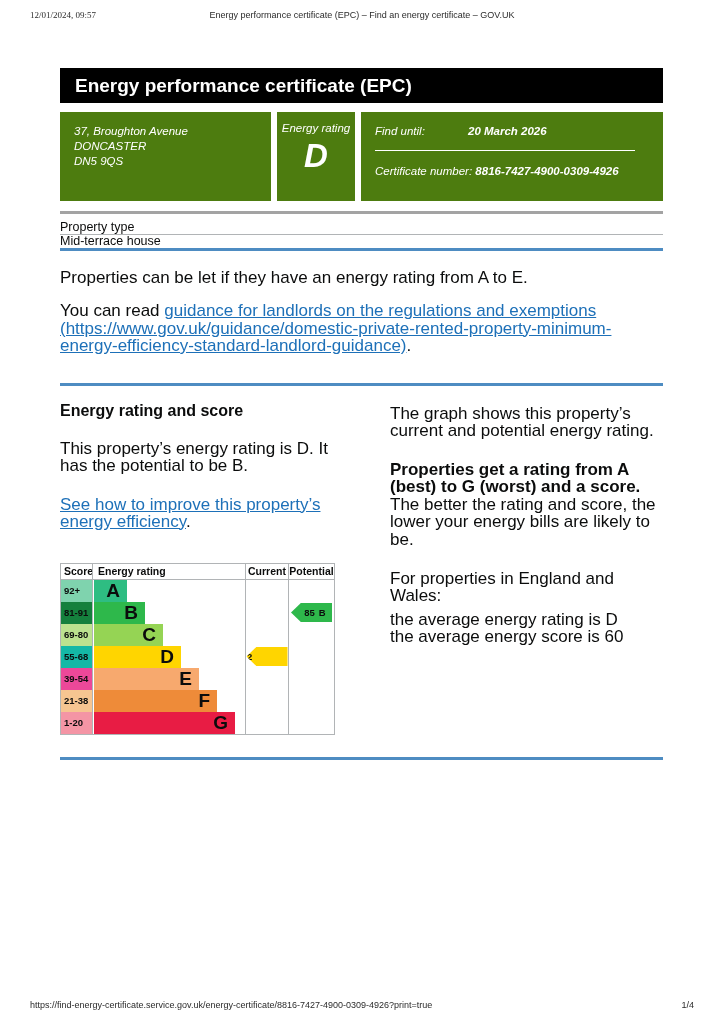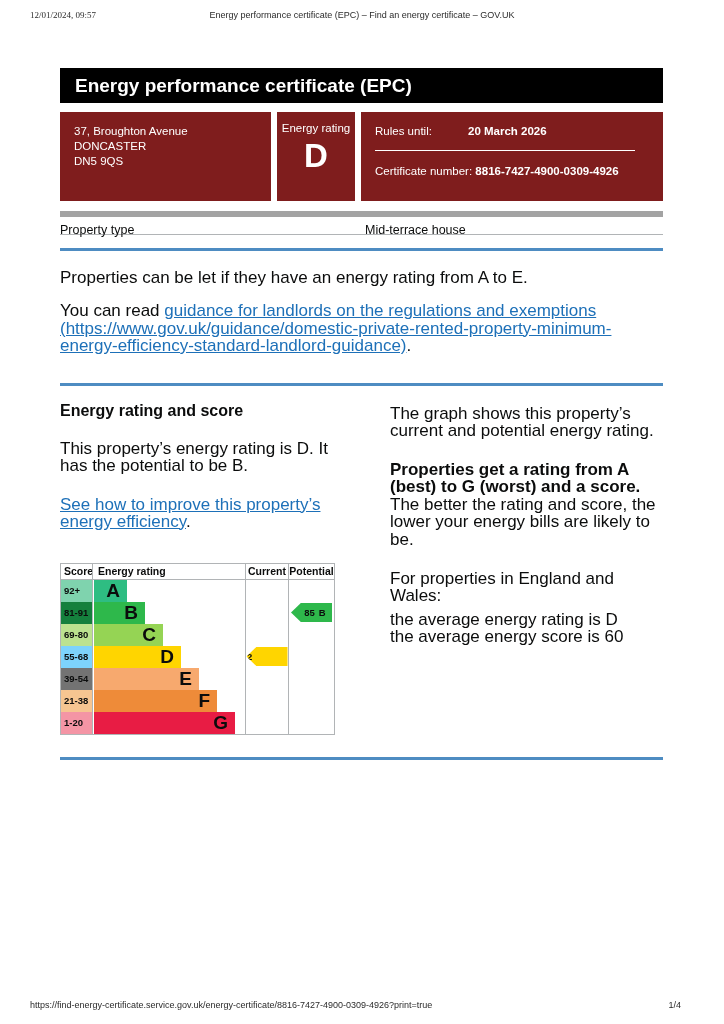--- a/index.html
+++ b/index.html
@@ -14,34 +14,34 @@
     font-size: 9px; color: #2b2b2b;
   }
   .print-header .date { position: absolute; left: 30px; top: 0; font-family: Liberation Serif, serif; }
   .print-header .title { display: block; text-align: center; }
   .content { position: absolute; left: 60px; top: 68px; width: 603px; }
 
   .banner { background: #000000; height: 35px; line-height: 35px; padding-left: 15px; }
   .banner h1 { color: #ffffff; font-size: 19px; font-weight: bold; display: inline; }
 
   .summary-row { display: flex; gap: 6px; margin-top: 9px; height: 89px; }
-  .blue-box { background: #7f1d1d; color: #ffffff; }
+  .blue-box { background: #4d7c0f; color: #ffffff; font-style: italic; }
   .box-address { width: 211px; padding: 12px 10px 0 14px; font-size: 11.5px; line-height: 15px; }
   .box-rating { width: 78px; text-align: center; padding-top: 10px; }
   .box-rating .lbl { font-size: 11.5px; }
   .box-rating .big { font-size: 33px; font-weight: bold; margin-top: 3px; }
   .box-valid { flex: 1; padding: 13px 14px 0 14px; font-size: 11.5px; }
   .valid-row { display: flex; }
   .valid-row .lbl { width: 93px; }
   .valid-row .val { font-weight: bold; }
   .white-line { border-top: 1px solid #ffffff; width: 260px; margin: 13px 0 14px 0; }
   .cert-row .val { font-weight: bold; }
 
   .kv-rows { margin-top: 10px; font-size: 12.5px; }
-  .kv-row { display: flex; border-top: 6px solid #a3a3a3; padding: 6px 0 5px 0; height: 24px; }
+  .kv-row { display: flex; border-top: 3px solid #a3a3a3; padding: 6px 0 5px 0; height: 24px; flex-direction: column; }
   .kv-row:last-child { border-bottom: 1px solid #b1b4b6; }
   .kv-row .k { width: 305px; }
 
   .blue-hr { height: 3px; background: #4e8cc2; border: none; }
   .hr1 { margin-top: 13px; }
   .hr2 { margin-top: 28px; }
   .hr3 { margin-top: 22px; }
 
   h2 { font-size: 16px; font-weight: bold; }
   .rules-h2 { margin-top: 14px; }
@@ -75,21 +75,21 @@
   .bar-cell { width: 153px; border-left: 1px solid #b1b4b6; background: #ffffff; padding-left: 1px; }
   .band-bar { height: 22px; display: flex; align-items: center; justify-content: flex-end;
               padding-right: 7px; font-weight: bold; font-size: 19px; }
   .marker-cell { width: 43px; border-left: 1px solid #b1b4b6; display: flex;
                  align-items: center; justify-content: center; }
   .marker-cell.pot { width: 46px; }
   .marker { width: 41px; height: 19px; display: flex; align-items: center; justify-content: center;
             gap: 4px; font-size: 9.5px; font-weight: bold; padding-left: 7px;
             clip-path: polygon(0 50%, 24% 0, 100% 0, 100% 100%, 24% 100%); }
 
-  .print-footer { position: absolute; bottom: 14px; left: 30px; right: 43px;
+  .print-footer { position: absolute; bottom: 14px; left: 30px; right: 30px;
                   font-size: 9px; color: #2b2b2b; display: flex; justify-content: space-between; }
 </style>
 </head>
 <body>
 
 <div class="print-header">
   <span class="date">12/01/2024, 09:57</span>
   <span class="title">Energy performance certificate (EPC) – Find an energy certificate – GOV.UK</span>
 </div>
 
@@ -104,21 +104,21 @@
       <div>37, Broughton Avenue</div>
       <div>DONCASTER</div>
       <div>DN5 9QS</div>
     </div>
     <div class="blue-box box-rating">
       <div class="lbl">Energy rating</div>
       <div class="big">D</div>
     </div>
     <div class="blue-box box-valid">
       <div class="valid-row">
-        <span class="lbl">Rules until:</span>
+        <span class="lbl">Find until:</span>
         <span class="val">20 March 2026</span>
       </div>
       <div class="white-line"></div>
       <div class="cert-row">
         <span>Certificate number:</span>
         <span class="val">8816-7427-4900-0309-4926</span>
       </div>
     </div>
   </div>
 
@@ -172,34 +172,34 @@
           </div>
           <div class="band-row">
             <div class="score-cell" style="background: rgb(188, 226, 143);">69-80</div>
             <div class="bar-cell">
               <div class="band-bar" style="width: 69px; background: rgb(149, 212, 84);">C</div>
             </div>
             <div class="marker-cell cur"></div>
             <div class="marker-cell pot"></div>
           </div>
           <div class="band-row">
-            <div class="score-cell" style="background: #7dd3fc;">55-68</div>
+            <div class="score-cell" style="background: #14b8a6;">55-68</div>
             <div class="bar-cell">
               <div class="band-bar" style="width: 87px; background: rgb(255, 213, 0);">D</div>
             </div>
             <div class="marker-cell cur">
               <div class="marker" style="background: rgb(255, 213, 0); gap: 40px;">
                 <div class="" style="display: inline;">62</div>
                 <div class="" style="display: inline;">D</div>
               </div>
             </div>
             <div class="marker-cell pot"></div>
           </div>
           <div class="band-row">
-            <div class="score-cell" style="background: #737373;">39-54</div>
+            <div class="score-cell" style="background: #ec4899;">39-54</div>
             <div class="bar-cell">
               <div class="band-bar" style="width: 105px; background: rgb(247, 169, 110);">E</div>
             </div>
             <div class="marker-cell cur"></div>
             <div class="marker-cell pot"></div>
           </div>
           <div class="band-row">
             <div class="score-cell" style="background: rgb(246, 197, 145);">21-38</div>
             <div class="bar-cell">
               <div class="band-bar" style="width: 123px; background: rgb(238, 139, 57);">F</div>

